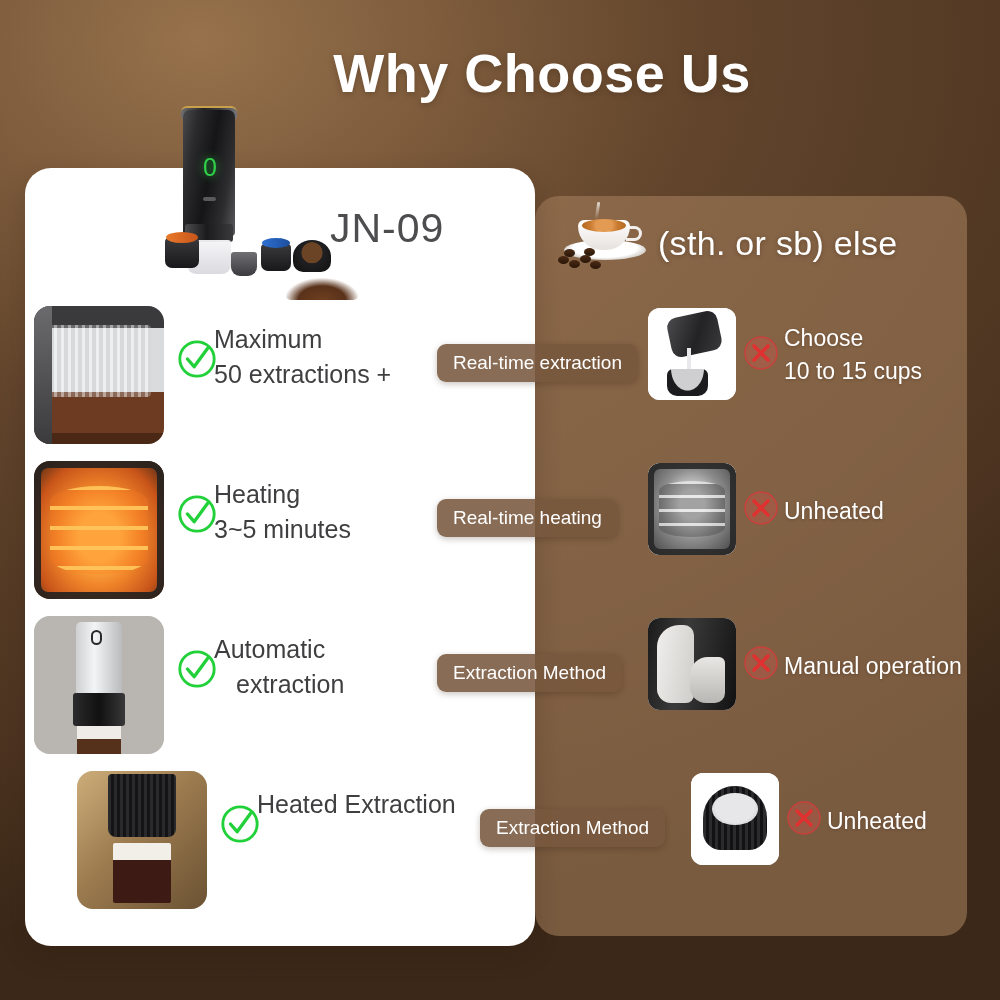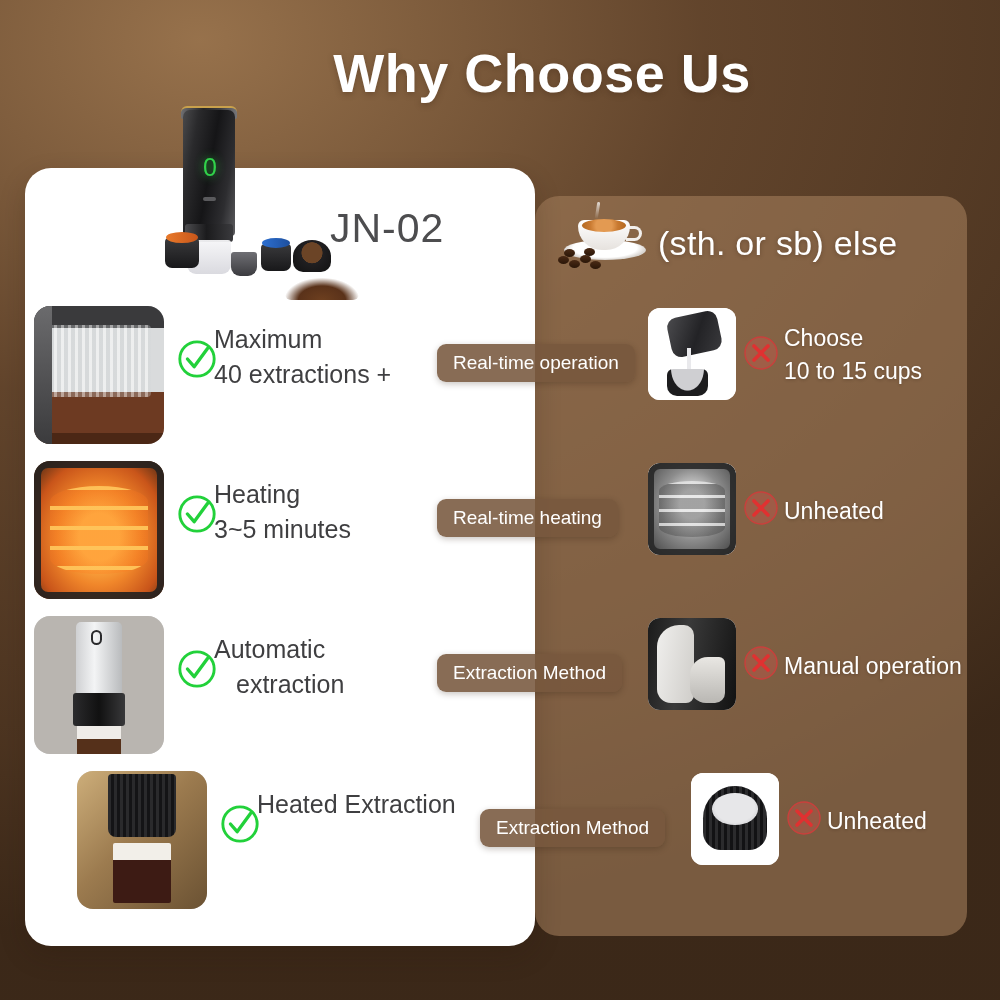--- a/index.html
+++ b/index.html
@@ -274,21 +274,21 @@
     <div class="hm-cup"></div>
     <div class="pods">
       <span class="pod p1"></span>
       <span class="pod p3"></span>
       <span class="pod p2"></span>
       <span class="pod p4"></span>
       <span class="grounds"></span>
     </div>
   </div>
 
-  <div class="brand-name">JN-02</div>
+  <div class="brand-name">JN-09</div>
 
   <div class="cup-logo">
     <span class="cup-steam"></span>
     <span class="cup-saucer"></span>
     <span class="cup-handle"></span>
     <span class="cup-body"></span>
     <span class="cup-crema"></span>
     <span class="cup-beans">
         <i></i>
         <i></i>
@@ -306,23 +306,23 @@
         <div class="t-tank"></div>
       </div>
     <div class="check">
       <svg viewBox="0 0 44 44" width="42" height="42">
           <circle cx="22" cy="22" r="18" fill="none" stroke="#22d13a" stroke-width="3"></circle>
           <path d="M12 22 l7 8 l14 -19" fill="none" stroke="#22d13a" stroke-width="3.5" stroke-linecap="round" stroke-linejoin="round"></path>
         </svg>
     </div>
     <div class="feat">
       <div class="l1">Maximum</div>
-      <div class="l2">40 extractions +</div>
-    </div>
-    <div class="pill p-left">Real-time operation</div>
+      <div class="l2">50 extractions +</div>
+    </div>
+    <div class="pill p-left">Real-time extraction</div>
     <div class="thumb-r">
         <div class="t-pour">
           <i></i>
         </div>
       </div>
     <div class="cross">
       <svg viewBox="0 0 34 34" width="34" height="34">
           <circle cx="17" cy="17" r="16" fill="#d9534f" fill-opacity="0.32" stroke="#c9403c" stroke-width="1.4"></circle>
           <path d="M10 10 L24 24 M24 10 L10 24" stroke="#e03131" stroke-width="3.6" stroke-linecap="round"></path>
         </svg>

